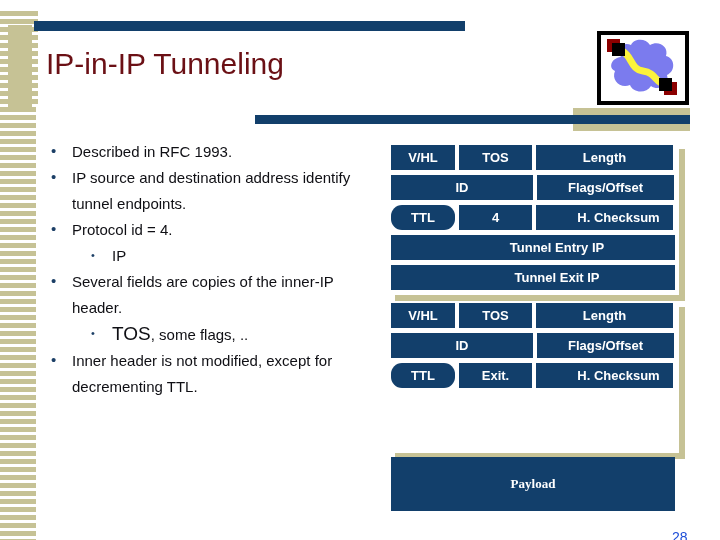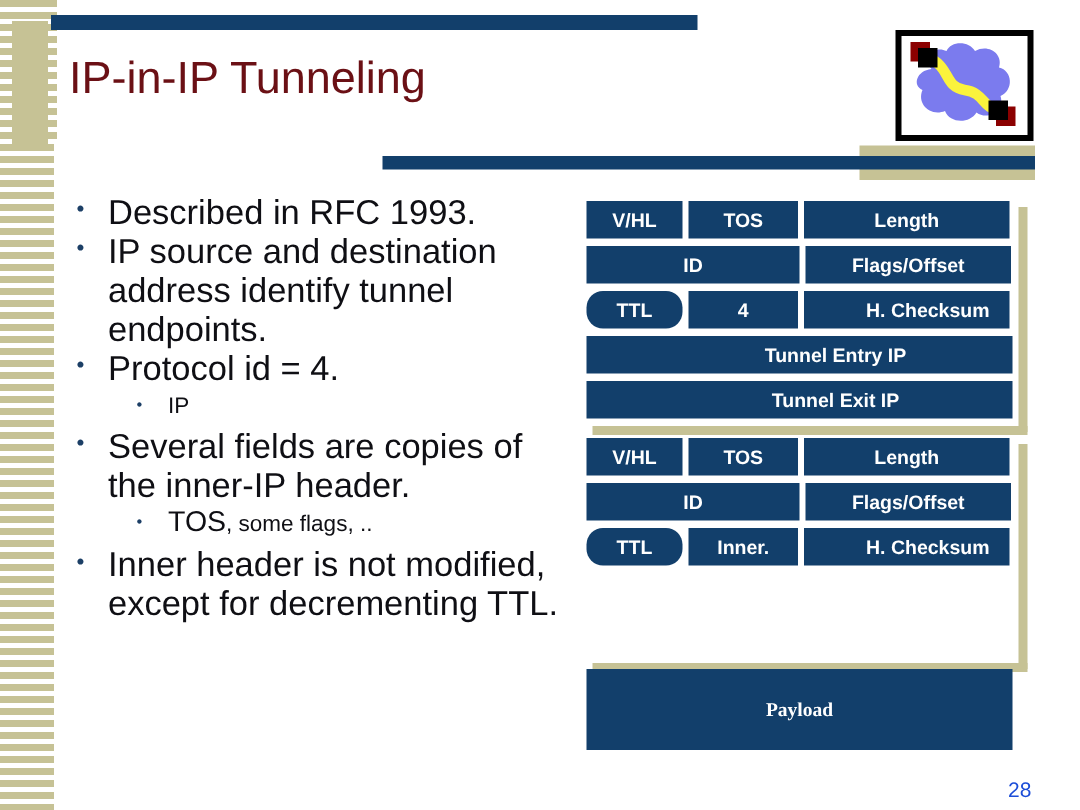--- a/index.html
+++ b/index.html
@@ -11,20 +11,21 @@
     height: 540px;
     background: #ffffff;
     font-family: "Liberation Sans", sans-serif;
     overflow: hidden;
   }
   .slide {
     position: relative;
     width: 720px;
     height: 452px;
     background: #ffffff;
+    margin-top: 11px;
   }
 
   
   .left-stripe {
     position: absolute;
     left: 0;
     top: 0;
     width: 36px;
     height: 540px;
     background: repeating-linear-gradient(
@@ -128,21 +129,21 @@
   
   .bullets {
     position: absolute;
     left: 44px;
     top: 128px;
     width: 335px;
   }
   .b1 {
     position: relative;
     padding-left: 28px;
-    font-size: 23px;
+    font-size: 15px;
     line-height: 26px;
     color: #0f0f14;
     margin-bottom: 0px;
   }
   .b1::before {
     content: "\2022";
     position: absolute;
     left: 7px;
     top: -1px;
     font-size: 15px;
@@ -310,21 +311,21 @@
         <div class="cell c-vhl">V/HL</div>
         <div class="cell c-tos">TOS</div>
         <div class="cell c-len">Length</div>
       </div>
       <div class="row">
         <div class="cell c-id">ID</div>
         <div class="cell c-flag">Flags/Offset</div>
       </div>
       <div class="row">
         <div class="cell c-ttl">TTL</div>
-        <div class="cell c-prot">Inner.</div>
+        <div class="cell c-prot">Exit.</div>
         <div class="cell c-ck">H. Checksum</div>
       </div>
     </div>
   </div>
 
   <div class="payload-box">Payload</div>
 
   <div class="pagenum">28</div>
 
 </div>

